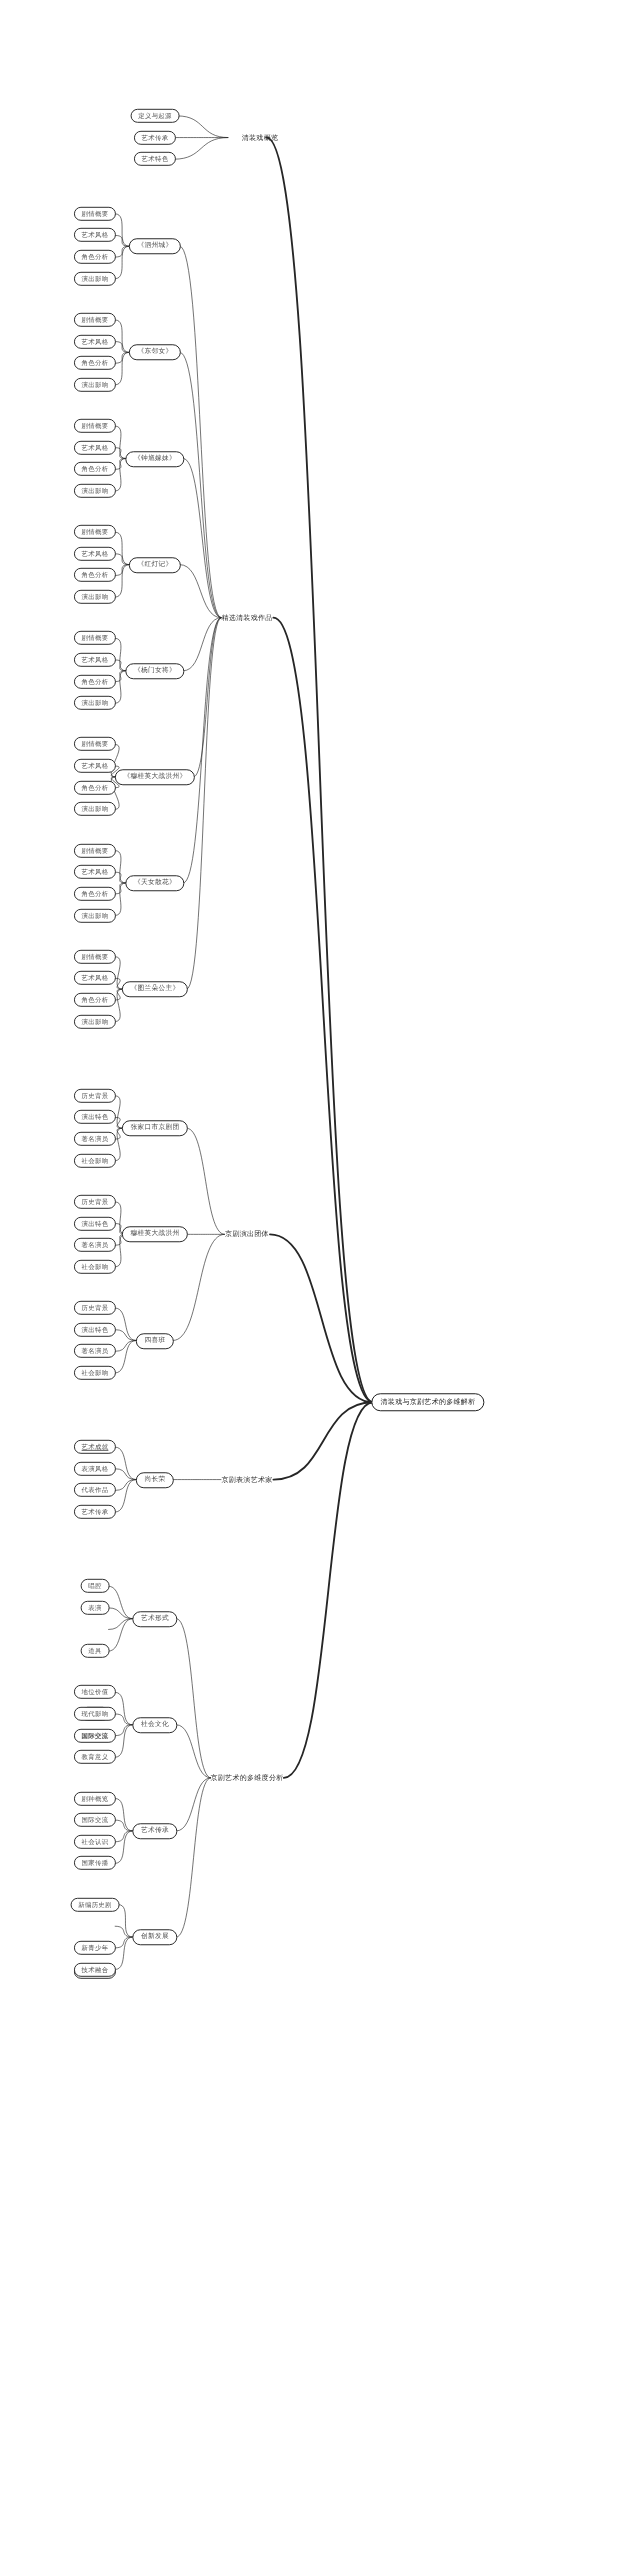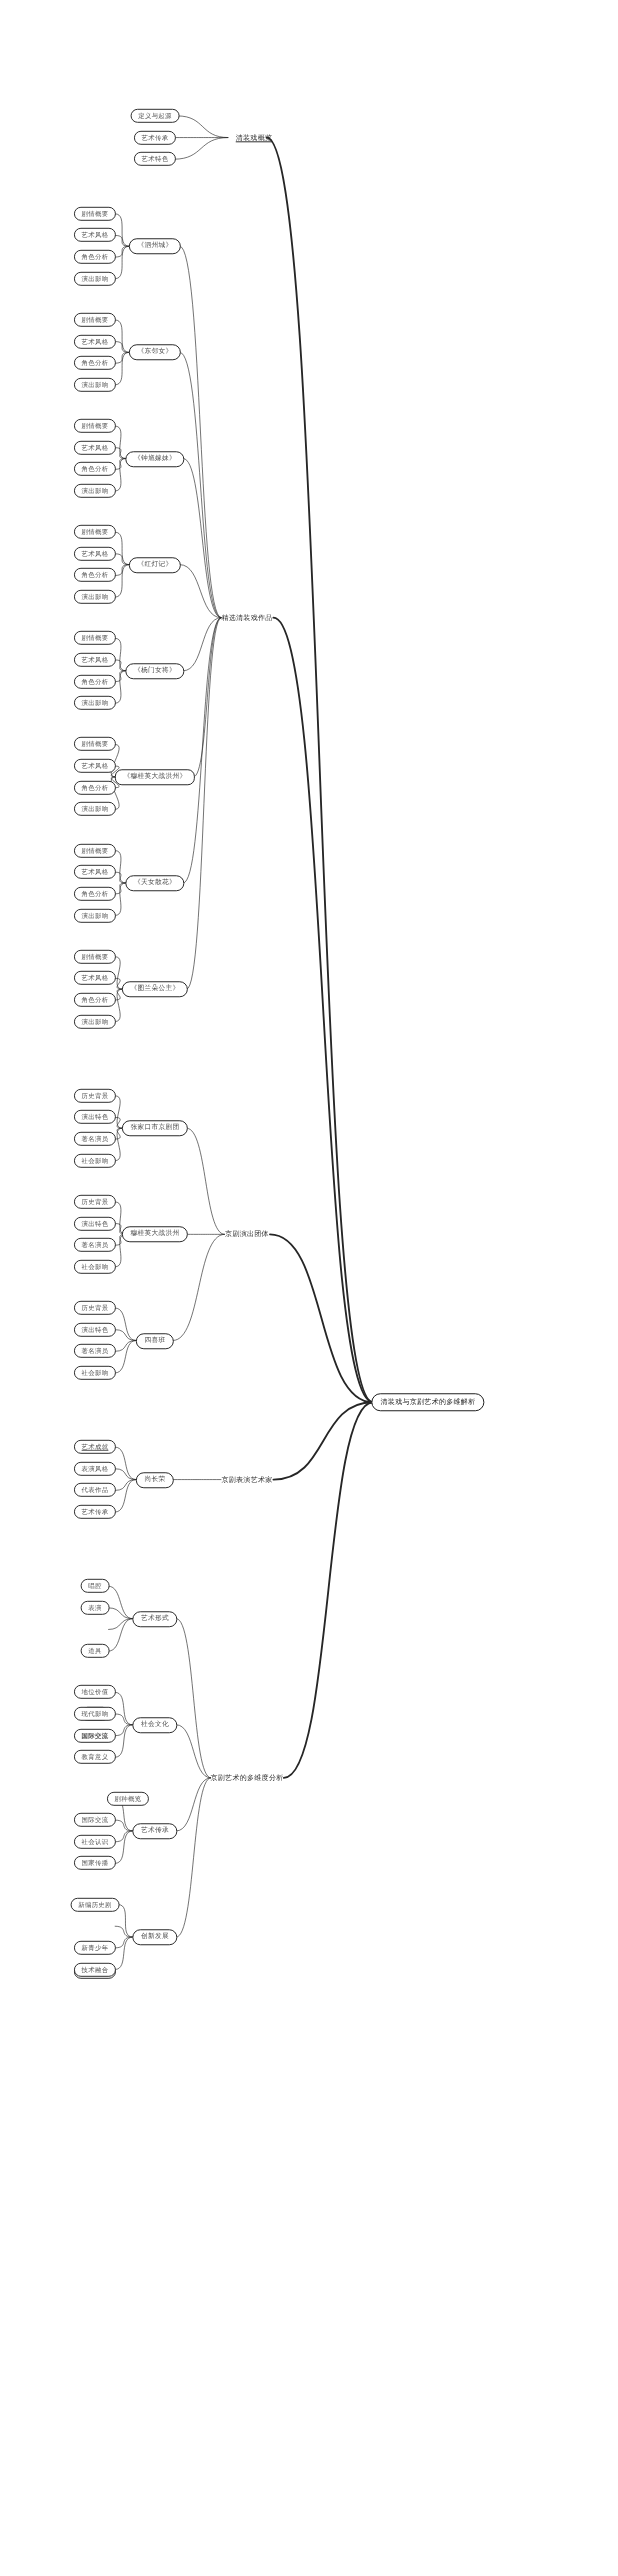--- a/index.html
+++ b/index.html
@@ -165,21 +165,21 @@
       <path d="M 342.8 3760 C 379.21000000000004 3760, 372.59000000000003 3451, 409 3451" fill="none" stroke="#262626" stroke-width="1.25" stroke-linecap="round"></path>
       <path d="M 517.5 267 C 631.24 267, 610.56 2722, 724.3 2722" fill="none" stroke="#262626" stroke-width="3.6" stroke-linecap="round"></path>
       <path d="M 530.9 1199 C 637.27 1199, 617.93 2722, 724.3 2722" fill="none" stroke="#262626" stroke-width="3.6" stroke-linecap="round"></path>
       <path d="M 524.2 2396 C 634.255 2396, 614.245 2722, 724.3 2722" fill="none" stroke="#262626" stroke-width="3.6" stroke-linecap="round"></path>
       <path d="M 530.9 2872 C 637.27 2872, 617.93 2722, 724.3 2722" fill="none" stroke="#262626" stroke-width="3.6" stroke-linecap="round"></path>
       <path d="M 551 3451 C 646.3149999999999 3451, 628.985 2722, 724.3 2722" fill="none" stroke="#262626" stroke-width="3.6" stroke-linecap="round"></path>
     </svg>
 <div class="node leaf" style="left: 155px; top: 116px;">定义与起源</div>
     <div class="node leaf" style="left: 155px; top: 138px;">艺术传承</div>
     <div class="node leaf" style="left: 155px; top: 159px;">艺术特色</div>
-    <div class="node topic" style="left: 254px; top: 138px; text-decoration: underline;">清装戏概览</div>
+    <div class="node topic" style="left: 260px; top: 138px;">清装戏概览</div>
     <div class="node leaf" style="left: 95px; top: 214px;">剧情概要</div>
     <div class="node leaf" style="left: 95px; top: 235px;">艺术风格</div>
     <div class="node leaf" style="left: 95px; top: 257px;">角色分析</div>
     <div class="node leaf" style="left: 95px; top: 279px;">演出影响</div>
     <div class="node branch" style="left: 155px; top: 246px;">《泗州城》</div>
     <div class="node leaf" style="left: 95px; top: 320px;">剧情概要</div>
     <div class="node leaf" style="left: 95px; top: 342px;">艺术风格</div>
     <div class="node leaf" style="left: 95px; top: 363px;">角色分析</div>
     <div class="node leaf" style="left: 95px; top: 385px;">演出影响</div>
     <div class="node branch" style="left: 155px; top: 352px;">《东邻女》</div>
@@ -195,21 +195,21 @@
     <div class="node branch" style="left: 155px; top: 565px;">《红灯记》</div>
     <div class="node leaf" style="left: 95px; top: 638px;">剧情概要</div>
     <div class="node leaf" style="left: 95px; top: 660px;">艺术风格</div>
     <div class="node leaf" style="left: 95px; top: 682px;">角色分析</div>
     <div class="node leaf" style="left: 95px; top: 703px;">演出影响</div>
     <div class="node branch" style="left: 155px; top: 671px; text-align: center;">《杨门女将》</div>
     <div class="node leaf" style="left: 95px; top: 744px;">剧情概要</div>
     <div class="node leaf" style="left: 95px; top: 766px;">艺术风格</div>
     <div class="node leaf" style="left: 95px; top: 788px;">角色分析</div>
     <div class="node leaf" style="left: 95px; top: 809px;">演出影响</div>
-    <div class="node branch" style="left: 155px; top: 777px; border-radius: 7px;">《穆桂英大战洪州》</div>
+    <div class="node branch" style="left: 155px; top: 777px;">《穆桂英大战洪州》</div>
     <div class="node leaf" style="left: 95px; top: 851px;">剧情概要</div>
     <div class="node leaf" style="left: 95px; top: 872px;">艺术风格</div>
     <div class="node leaf" style="left: 95px; top: 894px;">角色分析</div>
     <div class="node leaf" style="left: 95px; top: 916px;">演出影响</div>
     <div class="node branch" style="left: 155px; top: 883px;">《天女散花》</div>
     <div class="node leaf" style="left: 95px; top: 957px;">剧情概要</div>
     <div class="node leaf" style="left: 95px; top: 978px;">艺术风格</div>
     <div class="node leaf" style="left: 95px; top: 1000px;">角色分析</div>
     <div class="node leaf" style="left: 95px; top: 1022px;">演出影响</div>
     <div class="node branch" style="left: 155px; top: 989px;">《图兰朵公主》</div>
@@ -239,21 +239,21 @@
     <div class="node leaf" style="left: 95px; top: 1586px;">唱腔</div>
     <div class="node leaf" style="left: 95px; top: 1608px;">表演</div>
     <div class="node leaf" style="left: 95px; top: 1714px;">服饰</div>
     <div class="node leaf" style="left: 95px; top: 1651px;">道具</div>
     <div class="node branch" style="left: 155px; top: 1619px;">艺术形式</div>
     <div class="node leaf" style="left: 95px; top: 1692px;">地位价值</div>
     <div class="node leaf" style="left: 95px; top: 1714px;">现代影响</div>
     <div class="node leaf" style="left: 95px; top: 1736px; font-weight: bold;">国际交流</div>
     <div class="node leaf" style="left: 95px; top: 1757px;">教育意义</div>
     <div class="node branch" style="left: 155px; top: 1725px;">社会文化</div>
-    <div class="node leaf" style="left: 95px; top: 1799px; margin-left: 33px;">剧种概览</div>
+    <div class="node leaf" style="left: 95px; top: 1799px;">剧种概览</div>
     <div class="node leaf" style="left: 95px; top: 1820px;">国际交流</div>
     <div class="node leaf" style="left: 95px; top: 1842px;">社会认识</div>
     <div class="node leaf" style="left: 95px; top: 1863px;">国家传播</div>
     <div class="node branch" style="left: 155px; top: 1831px;">艺术传承</div>
     <div class="node leaf" style="left: 95px; top: 1905px;">新编历史剧</div>
     <div class="node leaf" style="left: 95px; top: 1966px; margin-top: 6px;">跨界融合</div>
     <div class="node leaf" style="left: 95px; top: 1948px;">新青少年</div>
     <div class="node leaf" style="left: 95px; top: 1970px;">技术融合</div>
     <div class="node branch" style="left: 155px; top: 1937px;">创新发展</div>
     <div class="node topic" style="left: 247px; top: 1778px;">京剧艺术的多维度分析</div>

